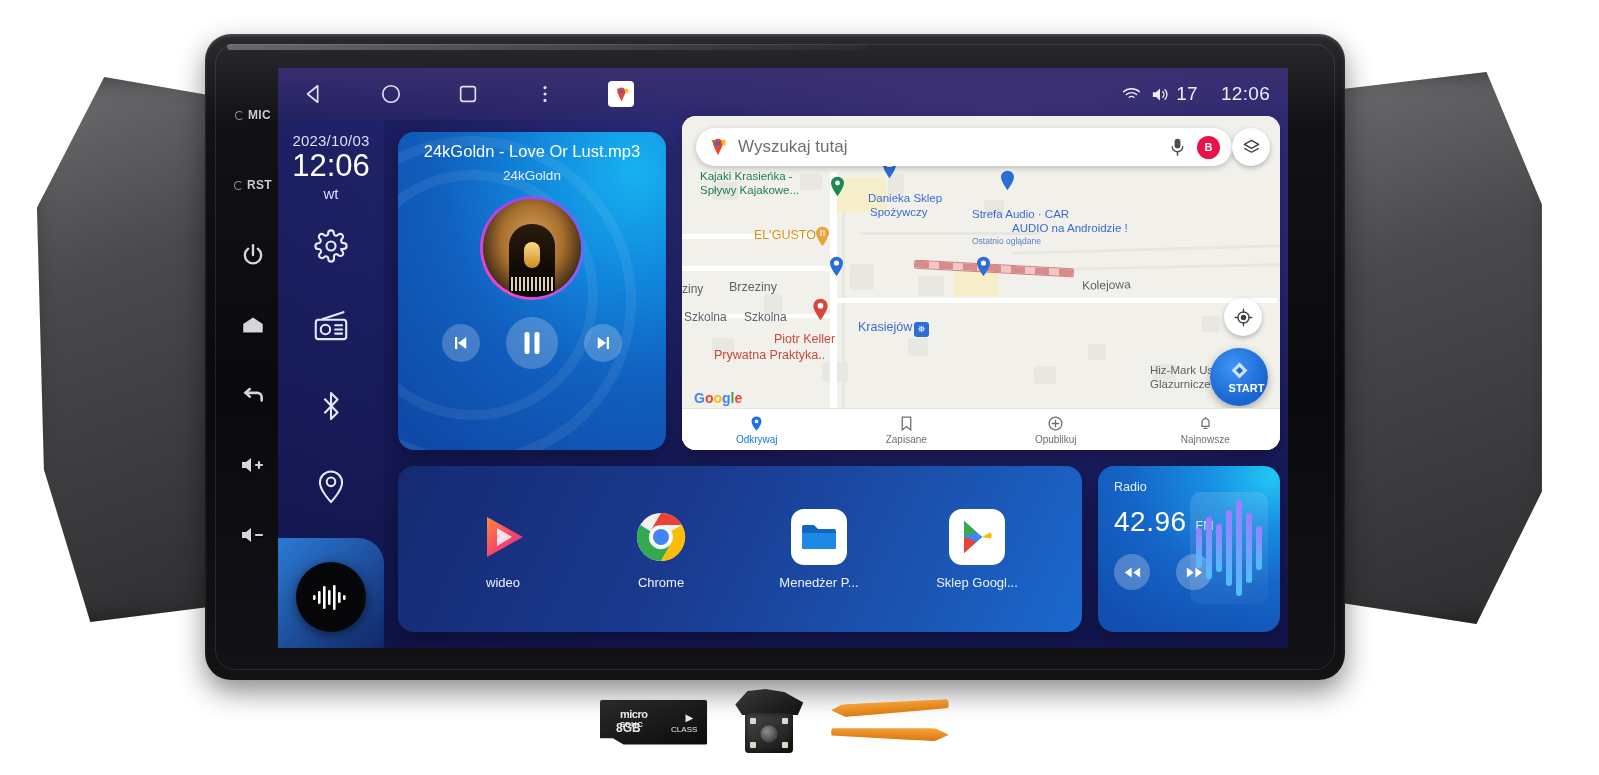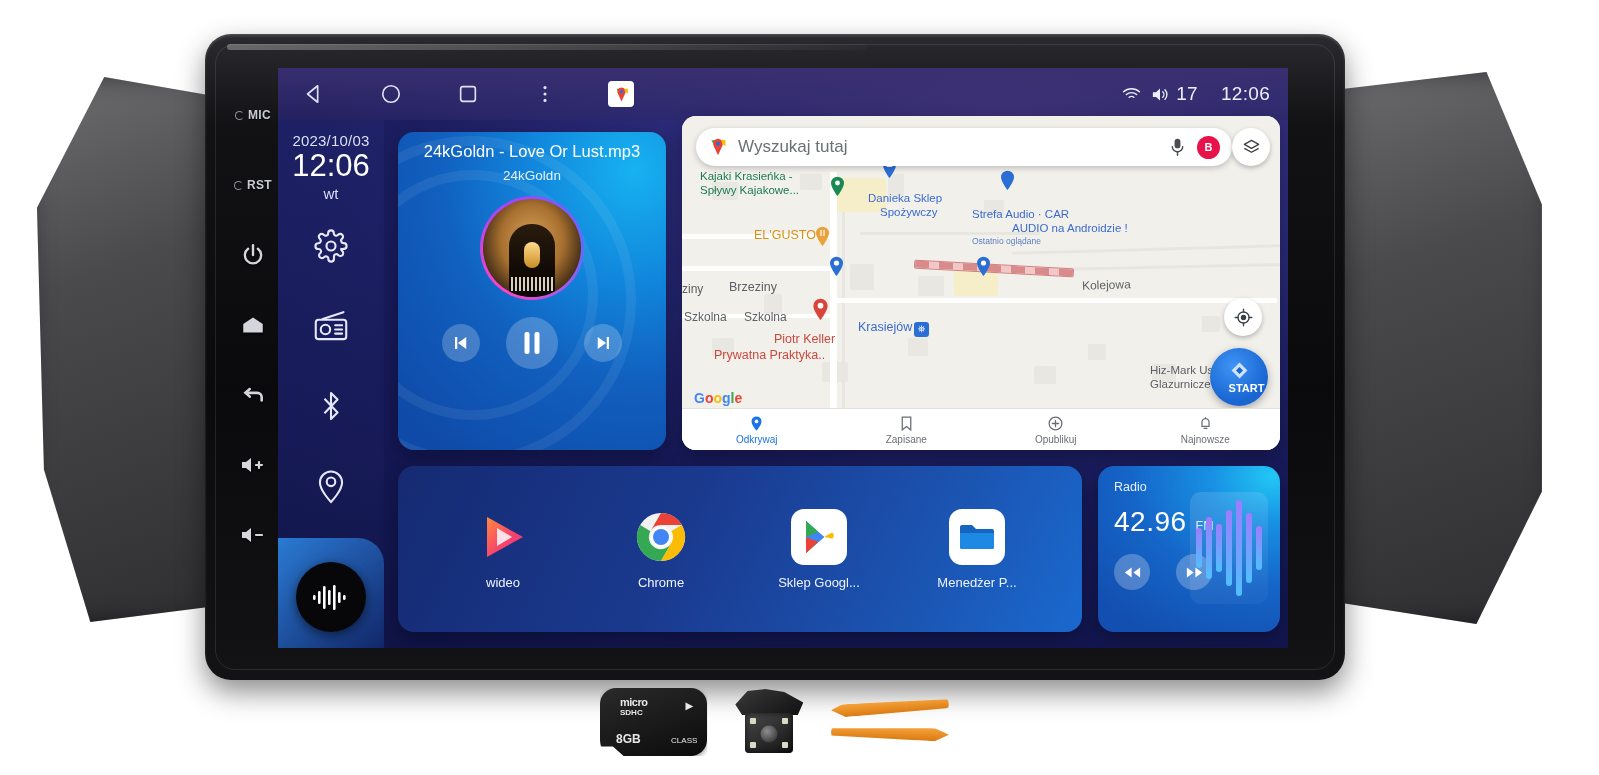--- a/index.html
+++ b/index.html
@@ -266,21 +266,21 @@
     position:absolute; right:12px; top:26px; width:78px;height:112px;border-radius:11px;
     background: linear-gradient(160deg, rgba(255,255,255,.13), rgba(255,255,255,.03));
     display:flex; align-items:center; justify-content:center; gap:4px;
   }
   .eq-bar{ width:6px; border-radius:3px; background: linear-gradient(180deg,#9f7bff,#4fc0ff); }
 
   
   .acc{ position:absolute; left:600px; top:686px; width:350px; height:72px;
         display:flex; align-items:center; gap:22px; }
   .sd{
-    width:108px;height:68px;border-radius:16px;
+    width:108px;height:45px;border-radius:2px;
     background:linear-gradient(160deg,#2a2a2a,#0b0b0b);
     position:relative; color:#e8e8e8;
     clip-path: polygon(0 0, 100% 0, 100% 100%, 22% 100%, 12% 86%, 0 86%);
     box-shadow:0 2px 5px rgba(0,0,0,.4);
   }
   .sd .micro{ position:absolute; left:20px; top:8px; font-size:11px; font-weight:700; letter-spacing:-.5px;}
   .sd .hc{ position:absolute; left:20px; top:20px; font-size:8px; font-weight:700;}
   .sd .cap{ position:absolute; left:16px; bottom:10px; font-size:12px; font-weight:700;}
   .sd .cls{ position:absolute; right:10px; bottom:11px; font-size:8px;}
   .sd .arrow{ position:absolute; right:14px; top:12px; font-size:10px;}
@@ -556,21 +556,21 @@
           <circle cx="7.5" cy="7" r="2.6" fill="#fff"></circle>
         </svg>
         <svg class="pin" style="left:318px; top:54px;" viewBox="0 0 15 20">
           <path d="M7.5 20S14 11.6 14 7.2A6.5 6.5 0 1 0 1 7.2C1 11.6 7.5 20 7.5 20z" fill="#2b6fd4"></path>
         </svg>
         <div class="transit-chip" style="left:232px; top:206px;">⛯</div>
 
         <div class="mlabel green" style="left:18px;  top:54px;">Kajaki Krasieńka -</div>
         <div class="mlabel green" style="left:18px;  top:68px;">Spływy Kajakowe...</div>
         <div class="mlabel blue" style="left:186px; top:76px;">Danieka Sklep</div>
-        <div class="mlabel blue" style="left:198px; top:90px;text-align:center;">Spożywczy</div>
+        <div class="mlabel blue" style="left:188px; top:90px;text-align:center;">Spożywczy</div>
         <div class="mlabel blue" style="left:290px; top:92px;">Strefa Audio · CAR</div>
         <div class="mlabel blue" style="left:290px; top:106px;margin-left:40px;">AUDIO na Androidzie !</div>
         <div class="mlabel sub" style="left:290px; top:120px;">Ostatnio oglądane</div>
         <div class="mlabel orange" style="left:72px; top:112px; font-size:12.5px;">EL'GUSTO</div>
         <div class="mlabel dark" style="left:47px;  top:164px; font-size:12.5px;">Brzeziny</div>
         <div class="mlabel dark" style="left:0px;   top:166px; font-size:12px;">ziny</div>
         <div class="mlabel dark" style="left:2px;   top:194px; font-size:12px;">Szkolna</div>
         <div class="mlabel dark" style="left:62px;  top:194px; font-size:12px;">Szkolna</div>
         <div class="mlabel dark" style="left:400px; top:162px; font-size:12px; transform:rotate(-2deg);">Kolejowa</div>
         <div class="mlabel blue" style="left:176px; top:204px; font-size:12.5px;">Krasiejów</div>
@@ -684,40 +684,40 @@
             <circle cx="26" cy="26" r="10.5" fill="#fff"></circle>
             <circle cx="26" cy="26" r="8" fill="#4285F4"></circle>
           </svg>
         </div>
         <span class="app-lbl">Chrome</span>
       </div>
 
 
       <div class="app">
         <div class="app-sq">
+          <svg width="38" height="32" viewBox="0 0 38 32">
+            <path d="M2 6a2 2 0 0 1 2-2h10l4 4h16a2 2 0 0 1 2 2v16a2 2 0 0 1-2 2H4a2 2 0 0 1-2-2z" fill="#1565c0"></path>
+            <path d="M2 12h34v14a2 2 0 0 1-2 2H4a2 2 0 0 1-2-2z" fill="#1e88e5"></path>
+          </svg>
+        </div>
+        <span class="app-lbl">Menedżer P...</span>
+      </div>
+
+      <div class="app">
+        <div class="app-sq">
           <svg width="34" height="36" viewBox="0 0 34 36">
             <path d="M4 2 22 18 4 34z" fill="#34A853"></path>
             <path d="M4 2 22 18 4 34z" fill="#4285F4" opacity=".85" transform="translate(0,0)"></path>
             <path d="M4 2l12.5 11.2L4 18z" fill="#34A853"></path>
             <path d="M4 34l12.5-11.2L4 18z" fill="#EA4335"></path>
             <path d="M16.5 13.2 22 18l-5.5 4.8L4 18z" fill="#4285F4"></path>
             <path d="M22 18l8-4.6c2.4 1.4 2.4 4.9 0 6.2z" fill="#FBBC05"></path>
           </svg>
         </div>
         <span class="app-lbl">Sklep Googl...</span>
-      </div>
-
-      <div class="app">
-        <div class="app-sq">
-          <svg width="38" height="32" viewBox="0 0 38 32">
-            <path d="M2 6a2 2 0 0 1 2-2h10l4 4h16a2 2 0 0 1 2 2v16a2 2 0 0 1-2 2H4a2 2 0 0 1-2-2z" fill="#1565c0"></path>
-            <path d="M2 12h34v14a2 2 0 0 1-2 2H4a2 2 0 0 1-2-2z" fill="#1e88e5"></path>
-          </svg>
-        </div>
-        <span class="app-lbl">Menedżer P...</span>
       </div>
     </div>
 
     <div class="radio-card">
       <div class="radio-lbl">Radio</div>
       <div class="radio-freq">
         <span class="f">42.96</span>
         <span class="band">FM</span>
       </div>
       <div class="radio-ctrls">

